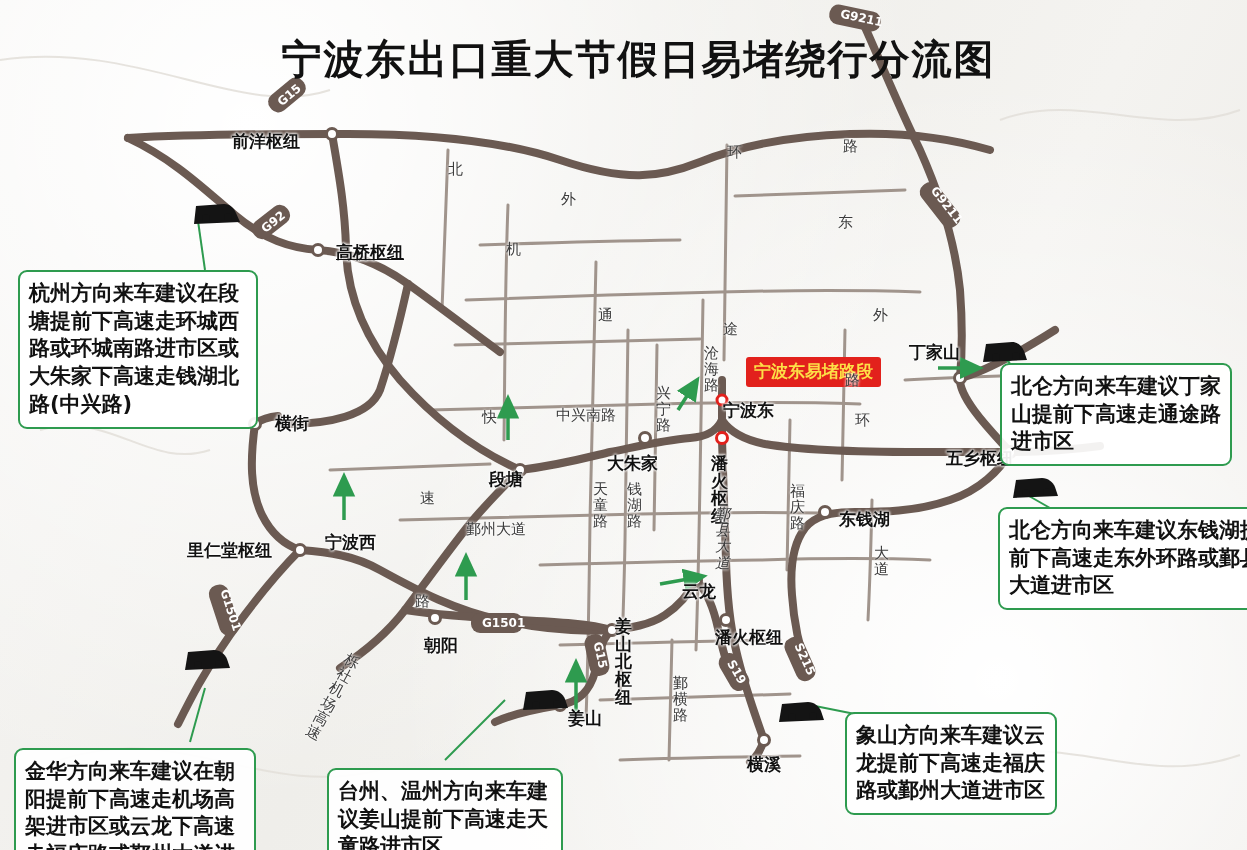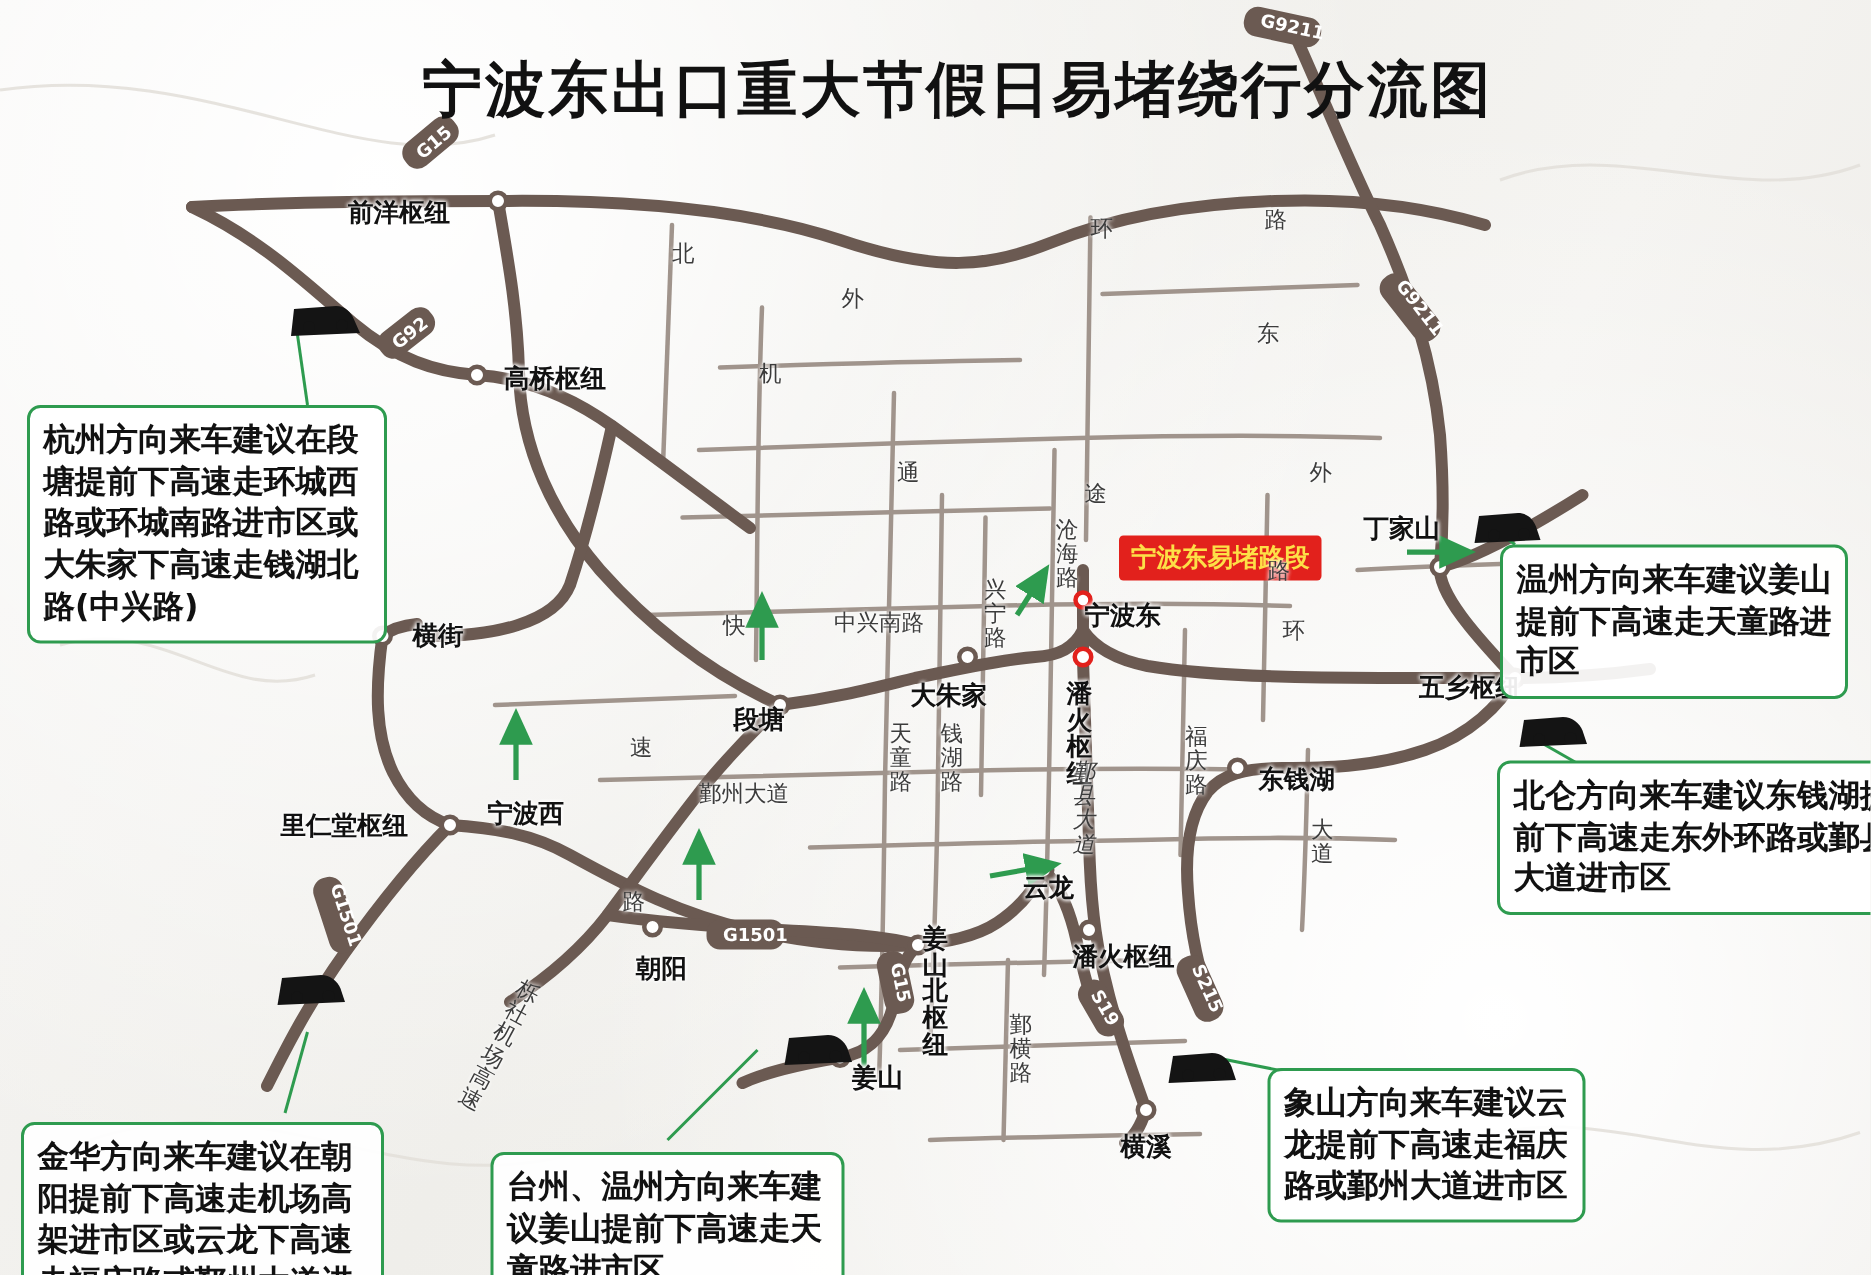--- a/index.html
+++ b/index.html
@@ -276,21 +276,21 @@
   <div class="shield" style="left:260px;top:215px;transform:rotate(-38deg);">G92</div>
   <div class="shield" style="left:925px;top:198px;transform:rotate(52deg);">G9211</div>
   <div class="shield" style="left:840px;top:11px;transform:rotate(12deg);">G9211</div>
   <div class="shield" style="left:209px;top:603px;transform:rotate(72deg);">G1501</div>
   <div class="shield" style="left:482px;top:616px;">G1501</div>
   <div class="shield" style="left:587px;top:648px;transform:rotate(78deg);">G15</div>
   <div class="shield" style="left:724px;top:665px;transform:rotate(60deg);">S19</div>
   <div class="shield" style="left:788px;top:652px;transform:rotate(66deg);">S215</div>
 
   <div class="placelabel" style="left:232px;top:130px;">前洋枢纽</div>
-  <div class="placelabel" style="left:336px;top:241px;">高桥枢纽</div>
+  <div class="placelabel" style="left:336px;top:241px;text-decoration:underline;">高桥枢纽</div>
   <div class="placelabel" style="left:275px;top:412px;">横街</div>
   <div class="placelabel" style="left:187px;top:539px;">里仁堂枢纽</div>
   <div class="placelabel" style="left:325px;top:531px;">宁波西</div>
   <div class="placelabel" style="left:489px;top:468px;">段塘</div>
   <div class="placelabel" style="left:424px;top:634px;">朝阳</div>
   <div class="placelabel" style="left:607px;top:452px;">大朱家</div>
   <div class="placelabel" style="left:723px;top:399px;">宁波东</div>
   <div class="placelabel v" style="left:710px;top:455px;">潘火枢纽</div>
   <div class="placelabel" style="left:682px;top:580px;">云龙</div>
   <div class="placelabel v" style="left:614px;top:618px;">姜山北枢纽</div>
@@ -321,19 +321,19 @@
   <div class="roadname" style="left:466px;top:520px;">鄞州大道</div>
   <div class="roadname v" style="left:592px;top:481px;">天童路</div>
   <div class="roadname v" style="left:626px;top:481px;">钱湖路</div>
   <div class="roadname v" style="left:714px;top:506px;font-style:italic;">鄞县大道</div>
   <div class="roadname v" style="left:789px;top:483px;">福庆路</div>
   <div class="roadname v" style="left:873px;top:545px;">大道</div>
   <div class="roadname v" style="left:672px;top:675px;">鄞横路</div>
   <div class="roadname v" style="left:348px;top:650px;transform:rotate(28deg);transform-origin:top left;">栎社机场高速</div>
 
   <div class="callout" style="left:18px;top:270px;width:240px;">杭州方向来车建议在段塘提前下高速走环城西路或环城南路进市区或大朱家下高速走钱湖北路(中兴路)</div>
-  <div class="callout" style="left:1000px;top:363px;width:232px;">温州方向来车建议姜山提前下高速走天童路进市区</div>
+  <div class="callout" style="left:1000px;top:363px;width:232px;">北仑方向来车建议丁家山提前下高速走通途路进市区</div>
   <div class="callout" style="left:998px;top:507px;width:276px;">北仑方向来车建议东钱湖提前下高速走东外环路或鄞县大道进市区</div>
   <div class="callout" style="left:845px;top:712px;width:212px;">象山方向来车建议云龙提前下高速走福庆路或鄞州大道进市区</div>
   <div class="callout" style="left:327px;top:768px;width:236px;">台州、温州方向来车建议姜山提前下高速走天童路进市区</div>
   <div class="callout" style="left:14px;top:748px;width:242px;">金华方向来车建议在朝阳提前下高速走机场高架进市区或云龙下高速走福庆路或鄞州大道进市区</div>
 
 </div>
 
 </body></html>

